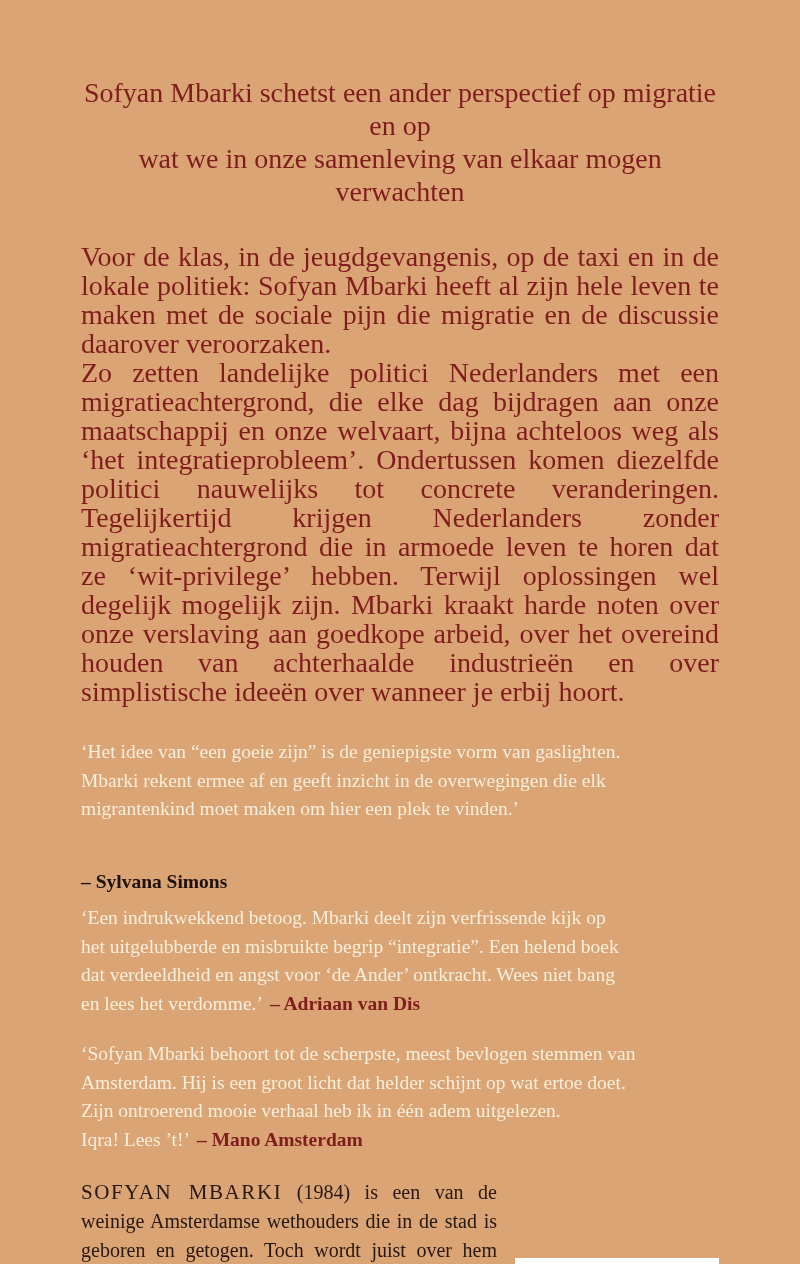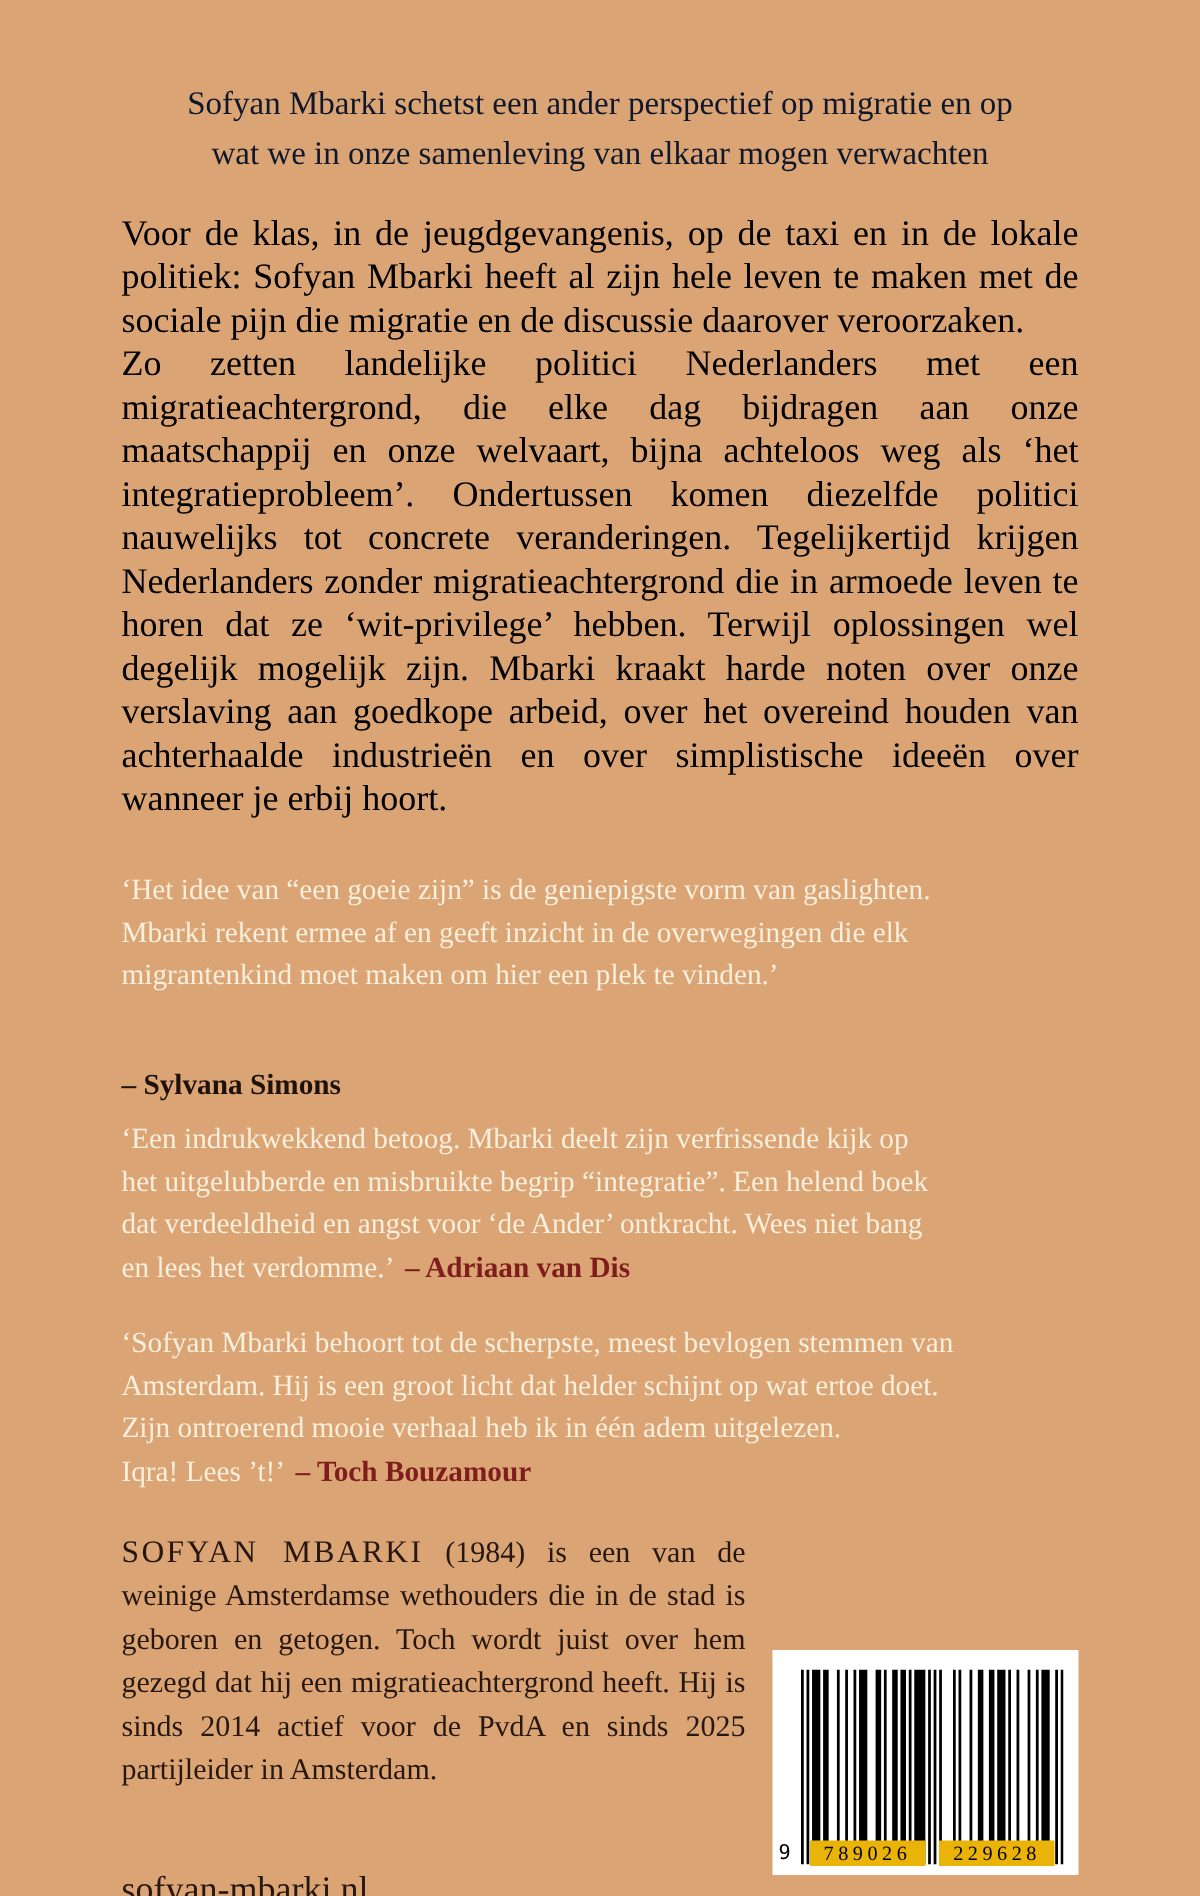--- a/index.html
+++ b/index.html
@@ -9,33 +9,33 @@
   .cover {
     position: relative;
     width: 800px;
     height: 1264px;
     background: #dba475;
     overflow: hidden;
     padding: 0 81px;
   }
 
   .headline {
-    padding-top: 52px;
+    padding-top: 76px;
     text-align: center;
     white-space: pre-line;
-    color: #0f172a;
-    font-size: 22px;
+    color: #7f1d1d;
+    font-size: 28px;
     line-height: 33px;
     font-weight: normal;
   }
 
   .body-text {
-    margin-top: 24px;
-    color: #000000;
-    font-size: 24px;
+    margin-top: 34px;
+    color: #7f1d1d;
+    font-size: 28px;
     line-height: 29px;
     text-align: justify;
     hyphens: auto;
   }
   .body-text p { margin: 0; }
 
   .quote {
     text-align: left;
     color: #f8efdc;
     font-size: 19.5px;
@@ -147,21 +147,21 @@
 dat verdeeldheid en angst voor ‘de Ander’ ontkracht. Wees niet bang
 en lees het verdomme.’</span><span class="attr-inline">– Adriaan van Dis</span>
     </p>
   </div>
 
   <div class="quote quote-3">
     <p>
       <span class="quote-text">‘Sofyan Mbarki behoort tot de scherpste, meest bevlogen stemmen van
 Amsterdam. Hij is een groot licht dat helder schijnt op wat ertoe doet.
 Zijn ontroerend mooie verhaal heb ik in één adem uitgelezen.
-Iqra! Lees ’t!’</span><span class="attr-inline">– Toch Bouzamour</span>
+Iqra! Lees ’t!’</span><span class="attr-inline">– Mano Amsterdam</span>
     </p>
   </div>
 
   <div class="bio">
 
     <div class="barcode-panel">
       <div class="barcode-inner">
         <span class="barcode-first-digit">9</span>
         <span class="bars-wrap">
           <svg preserveAspectRatio="none" viewBox="0 0 95 60" aria-hidden="true">

